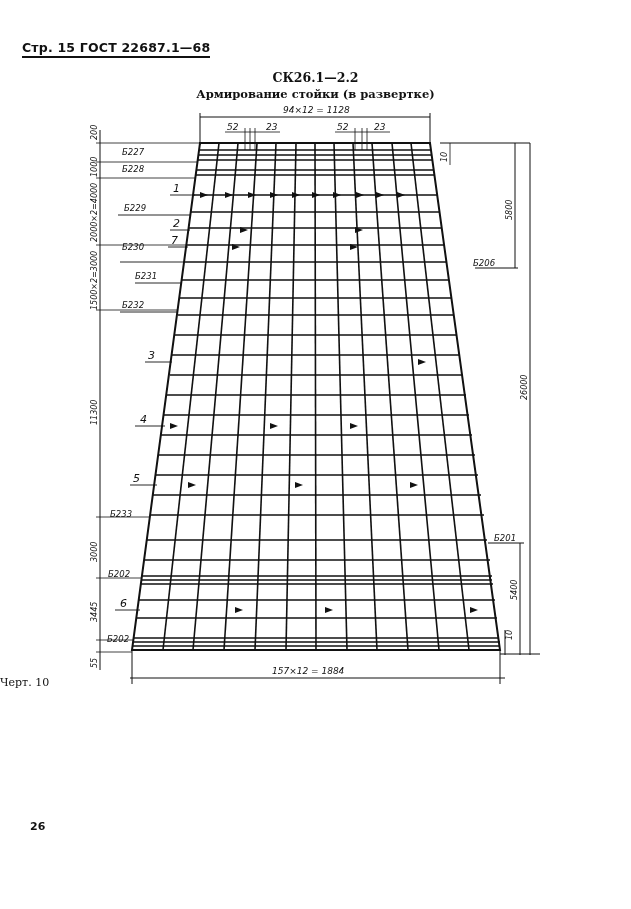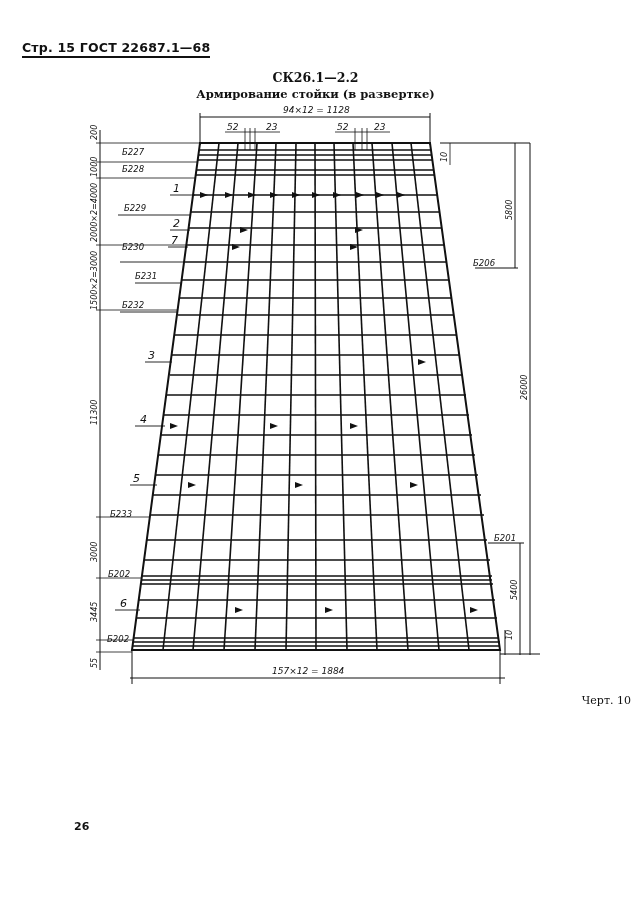--- a/index.html
+++ b/index.html
@@ -1,22 +1,22 @@
 <!DOCTYPE html>
 <html><head>
 <meta charset="utf-8">
 <style>
   html, body { margin:0; padding:0; background:#ffffff; }
   body { width:631px; height:909px; position:relative; overflow:hidden; font-family:"Liberation Sans", sans-serif; color:#111; }
   .hdr { position:absolute; left:22px; top:40px; font-family:"DejaVu Sans", sans-serif; font-weight:bold; font-size:12.5px; letter-spacing:0.2px; border-bottom:2px solid #111; padding-bottom:1px; }
   .title { position:absolute; left:0; width:631px; text-align:center; font-family:"DejaVu Serif", serif; font-weight:bold; }
   .t1 { top:70px; font-size:12.5px; }
   .t2 { top:87px; font-size:11.5px; }
-  .caption { position:absolute; left:0; width:631px; top:694px; text-align:right; font-family:"DejaVu Serif", serif; font-size:11px; }
-  .pagenum { position:absolute; left:30px; top:820px; font-family:"DejaVu Sans", sans-serif; font-weight:bold; font-size:11px;margin-left:44px; }
+  .caption { position:absolute; left:0; width:631px; top:676px; text-align:left; font-family:"DejaVu Serif", serif; font-size:11px; }
+  .pagenum { position:absolute; left:30px; top:820px; font-family:"DejaVu Sans", sans-serif; font-weight:bold; font-size:11px; }
   svg { position:absolute; left:0; top:0; }
   svg text { font-family:"DejaVu Sans", sans-serif; font-style:italic; fill:#111; }
 </style>
 </head>
 <body>
 
 <div class="hdr">Стр. 15 ГОСТ 22687.1—68</div>
 <div class="title t1">СК26.1—2.2</div>
 <div class="title t2">Армирование стойки (в развертке)</div>
 

